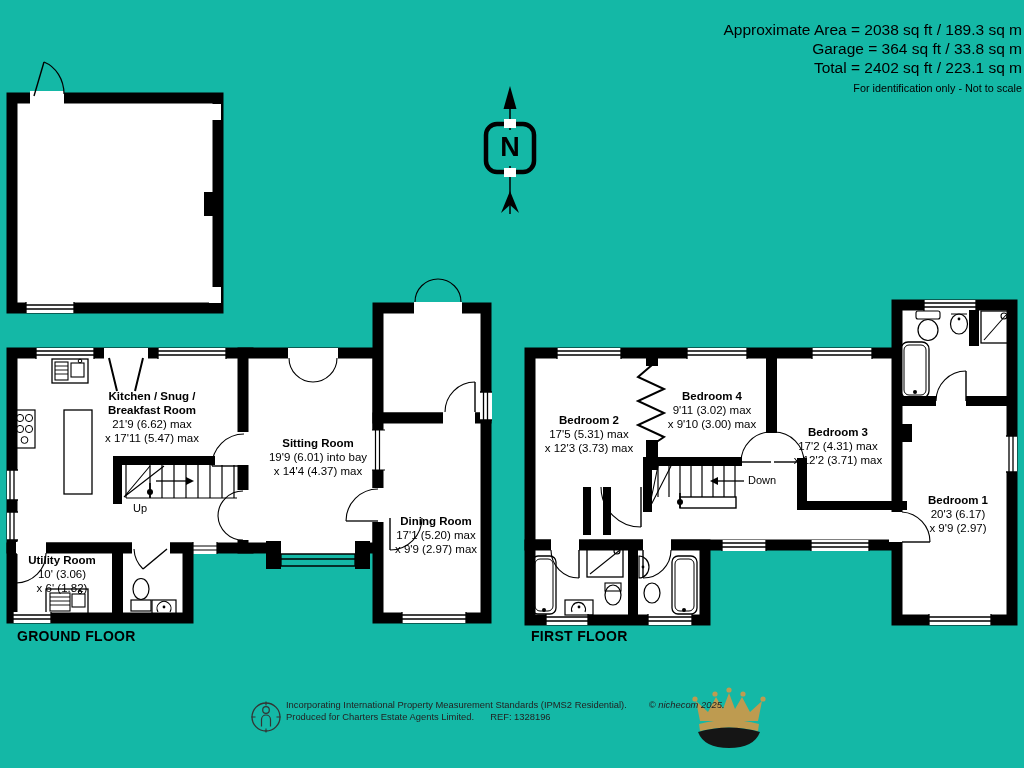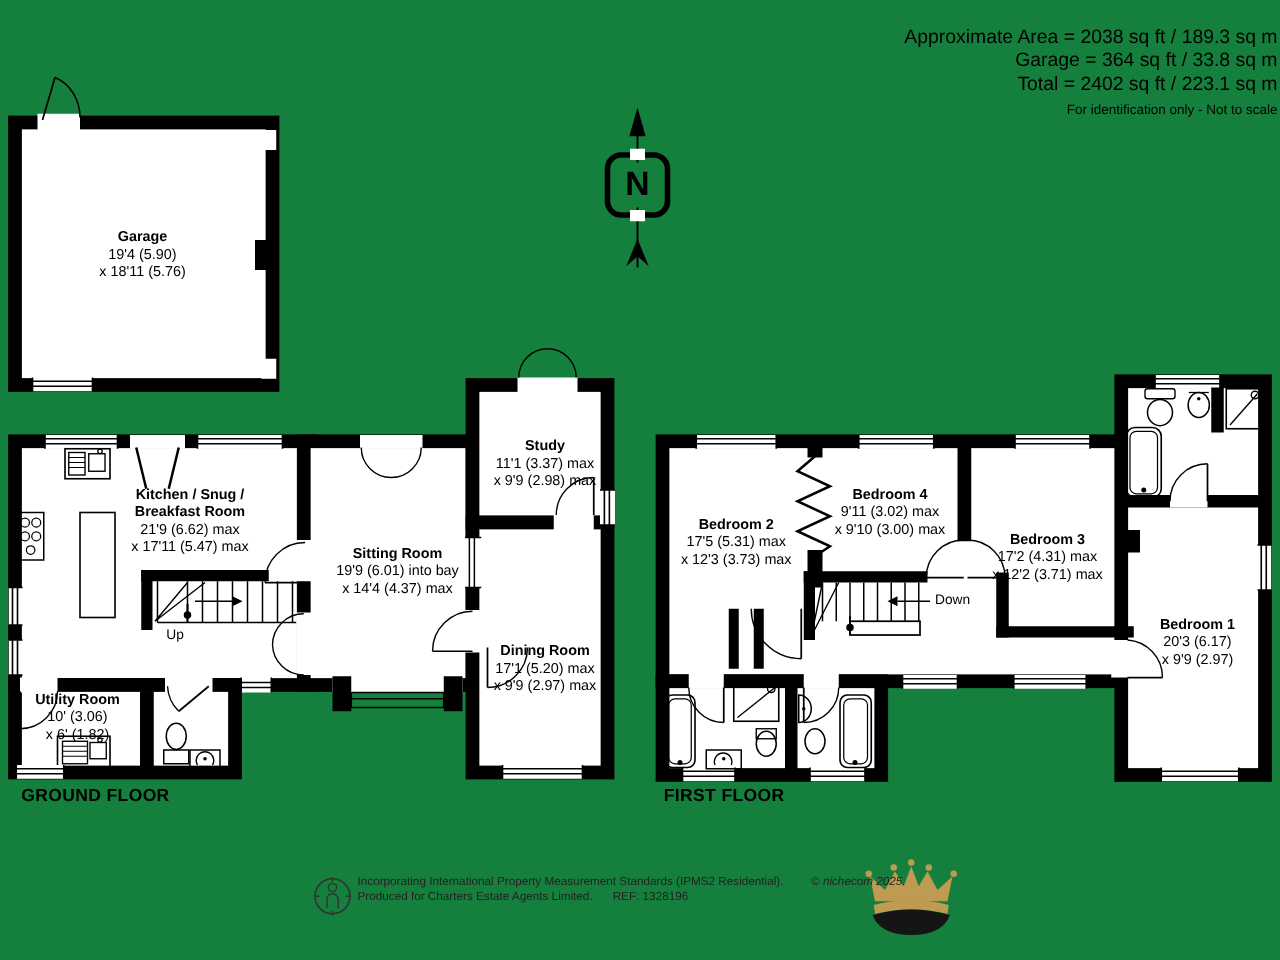--- a/index.html
+++ b/index.html
@@ -1,17 +1,17 @@
 <!DOCTYPE html>
 <html><head>
 <meta charset="utf-8">
 <style>
   html,body{margin:0;padding:0;background:#fff;}
   body{width:1024px;height:768px;overflow:hidden;font-family:"Liberation Sans",sans-serif;}
-  .canvas{position:absolute;left:0;top:0;width:1024px;height:768px;background:#15803d;}
+  .canvas{position:absolute;left:0;top:0;width:1024px;height:768px;background:#14b8a6;}
   svg{position:absolute;left:0;top:0;}
   .hdr{position:absolute;top:20px;right:2px;width:360px;text-align:right;color:#000;
        font-size:15.5px;line-height:19px;}
   .hdr .note{font-size:10.8px;line-height:14px;margin-top:4px;}
   .lbl{position:absolute;text-align:center;color:#000;font-size:11.5px;line-height:14px;}
   .rn{font-weight:700;white-space:pre-line;}
   .stair-lbl{position:absolute;font-weight:400;font-size:11px;color:#000;}
   .fl{position:absolute;top:628px;font-weight:700;font-size:14px;color:#000;letter-spacing:.3px;margin-left:12px;}
   .nlet{position:absolute;left:496px;top:132px;width:28px;text-align:center;
         font-weight:700;font-size:27px;line-height:30px;color:#000;}
@@ -326,41 +326,31 @@
 
 <div class="hdr">
   <div>Approximate Area = 2038 sq ft / 189.3 sq m</div>
   <div>Garage = 364 sq ft / 33.8 sq m</div>
   <div>Total = 2402 sq ft / 223.1 sq m</div>
   <div class="note">For identification only - Not to scale</div>
 </div>
 
 <div class="nlet">N</div>
 
-<div class="lbl" style="left:44px;top:183px;width:140px">
-  <div class="rn">Garage</div>
-  <div class="rd">19'4 (5.90)</div>
-  <div class="rd">x 18'11 (5.76)</div>
-</div>
 <div class="lbl" style="left:77px;top:389px;width:150px">
   <div class="rn">Kitchen / Snug /
 Breakfast Room</div>
   <div class="rd">21'9 (6.62) max</div>
   <div class="rd">x 17'11 (5.47) max</div>
 </div>
 <div class="lbl" style="left:243px;top:436px;width:150px">
   <div class="rn">Sitting Room</div>
   <div class="rd">19'9 (6.01) into bay</div>
   <div class="rd">x 14'4 (4.37) max</div>
 </div>
-<div class="lbl" style="left:361px;top:350px;width:150px">
-  <div class="rn">Study</div>
-  <div class="rd">11'1 (3.37) max</div>
-  <div class="rd">x 9'9 (2.98) max</div>
-</div>
 <div class="lbl" style="left:361px;top:514px;width:150px">
   <div class="rn">Dining Room</div>
   <div class="rd">17'1 (5.20) max</div>
   <div class="rd">x 9'9 (2.97) max</div>
 </div>
 <div class="lbl" style="left:0px;top:553px;width:124px">
   <div class="rn">Utility Room</div>
   <div class="rd">10' (3.06)</div>
   <div class="rd">x 6' (1.82)</div>
 </div>

